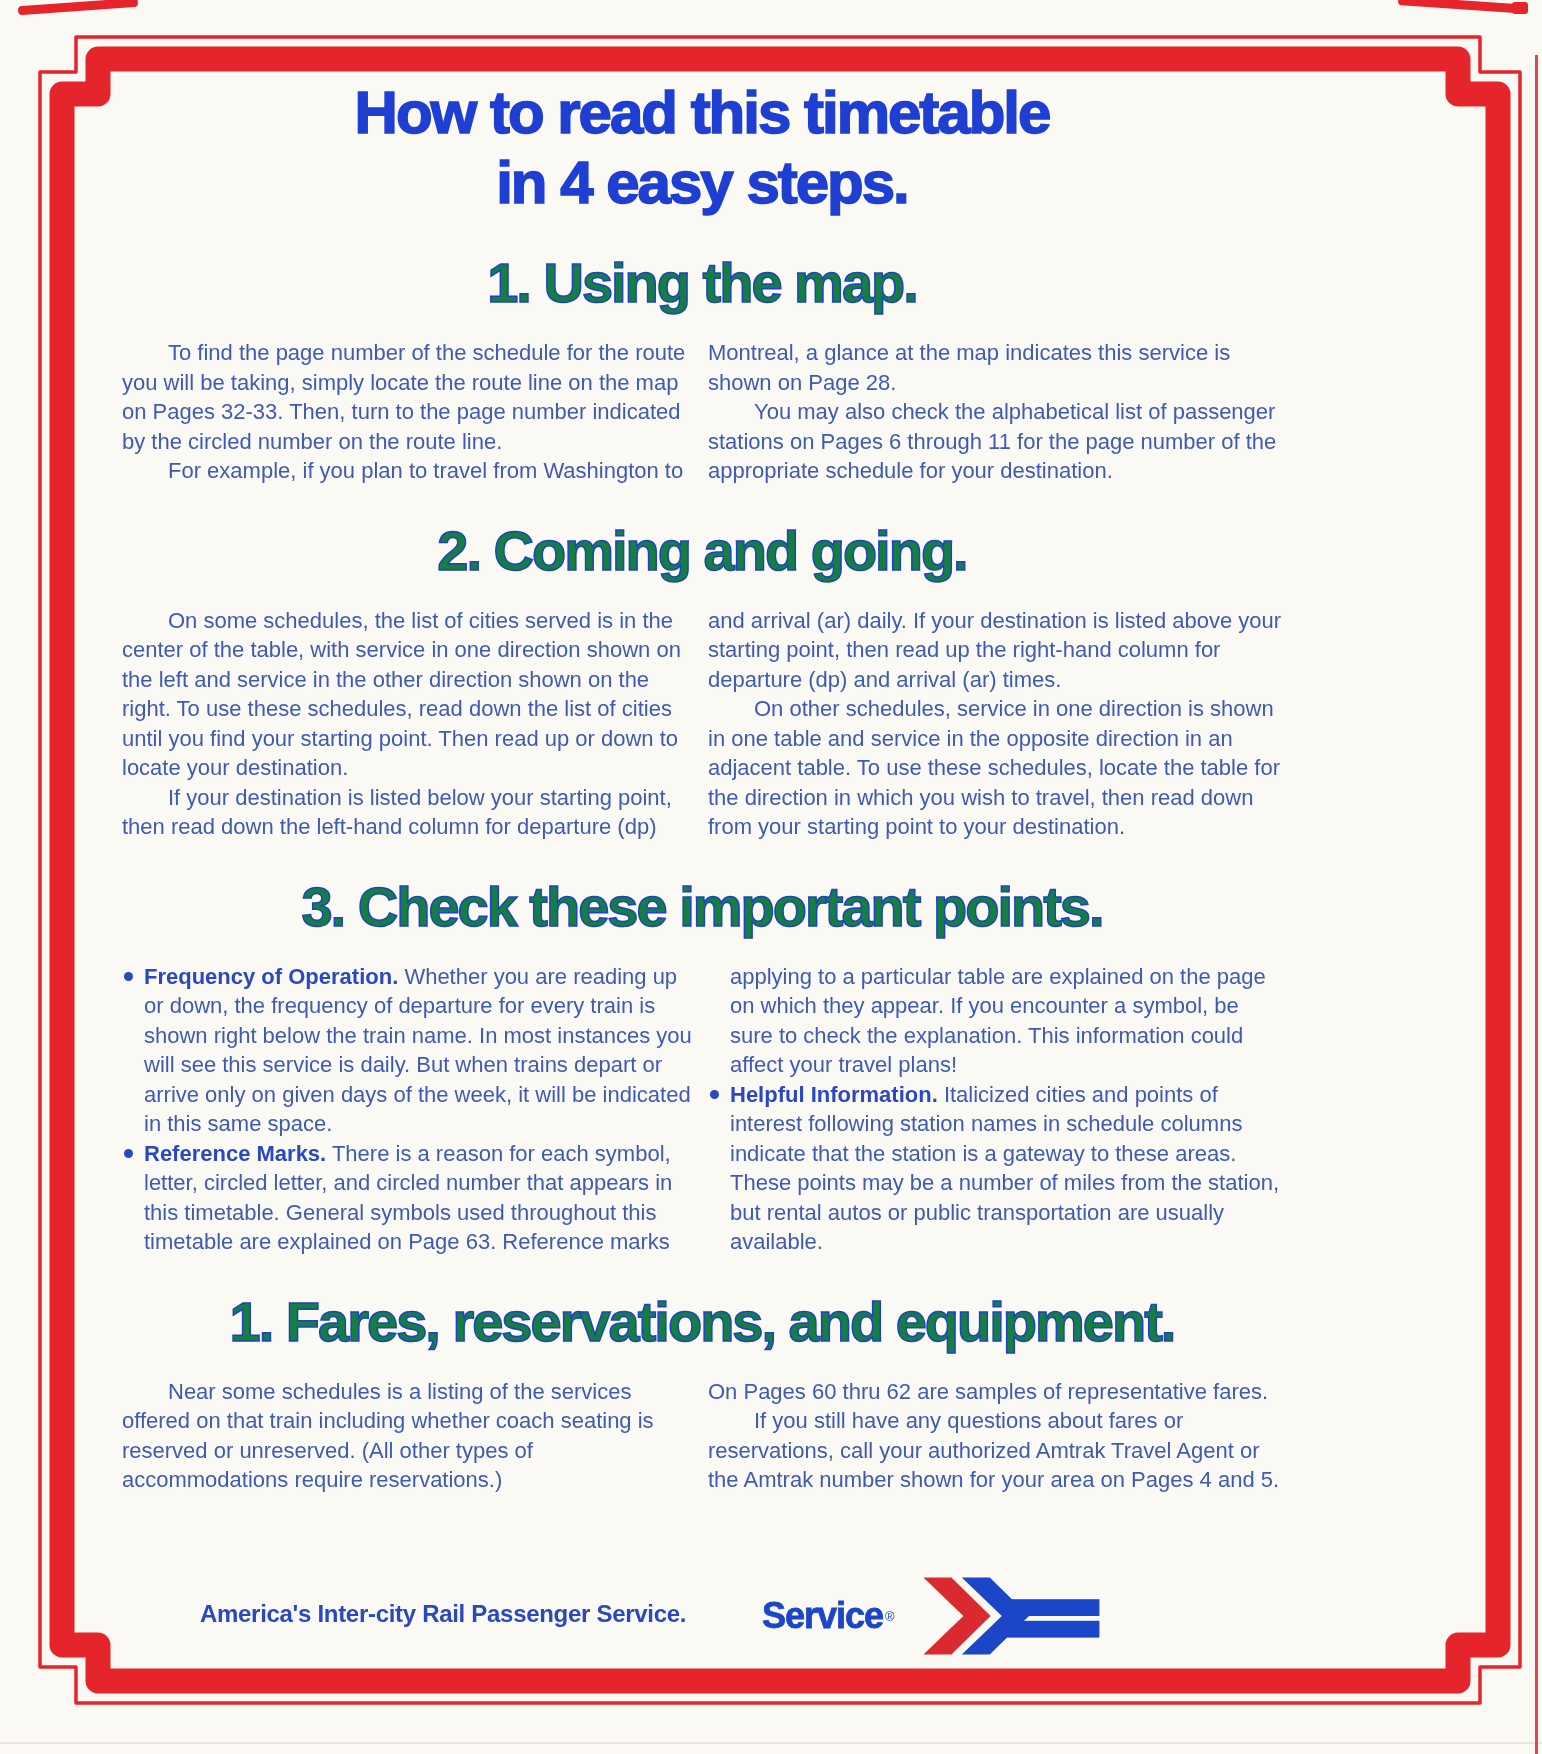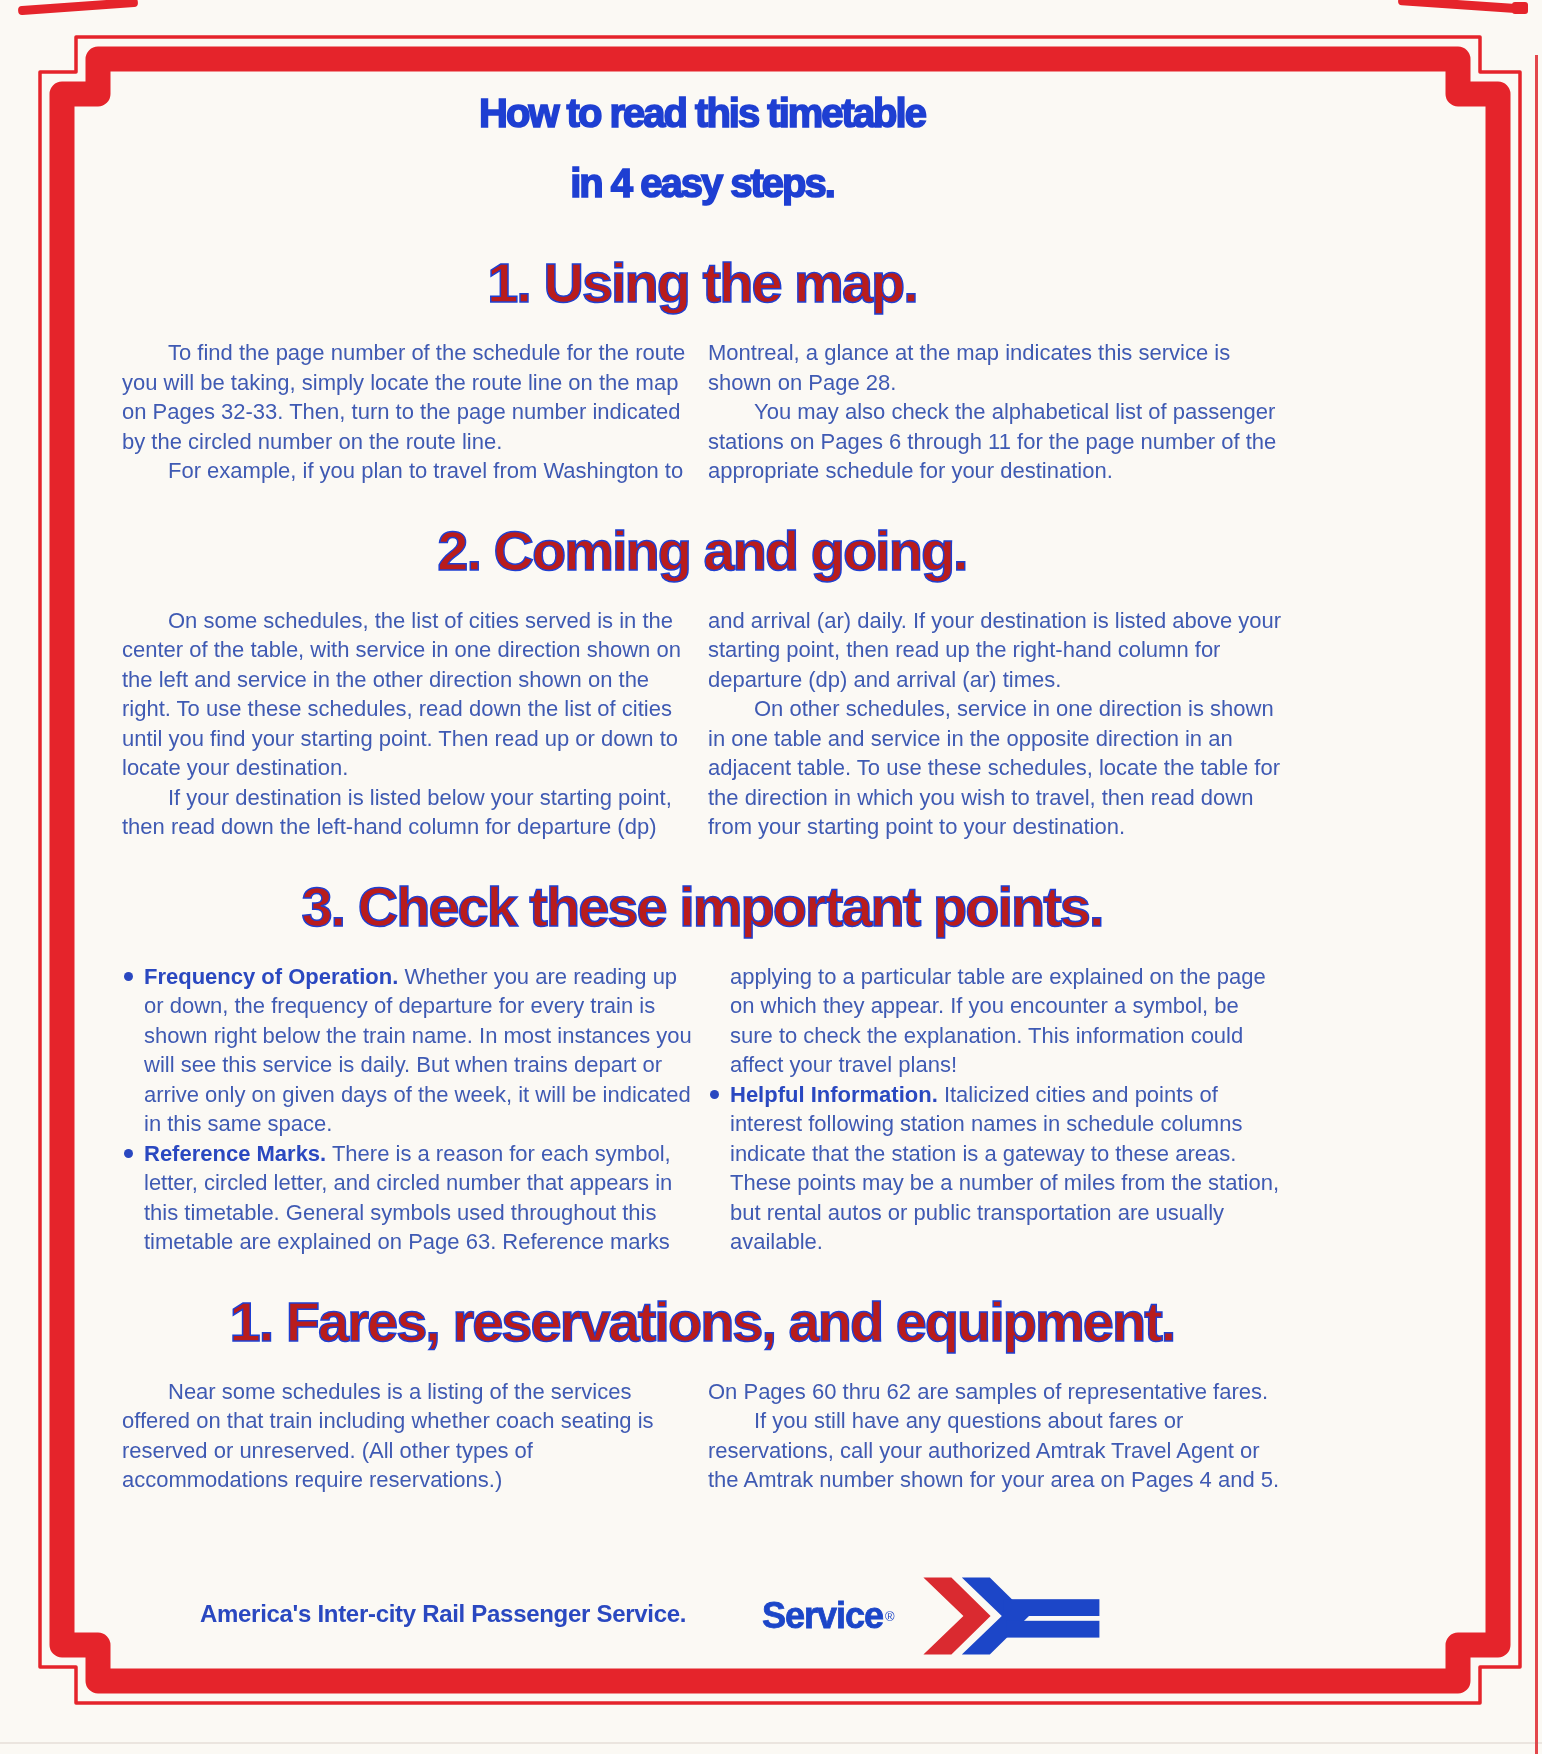--- a/index.html
+++ b/index.html
@@ -19,25 +19,25 @@
   .edge-streak.left{left:18px;top:2px;width:120px;height:9px;transform:rotate(-4deg);}
   .edge-streak.right{left:1398px;top:0px;width:118px;height:9px;transform:rotate(4deg);}
   .edge-blob{position:absolute;left:1512px;top:2px;width:16px;height:12px;background:#e5242b;border-radius:3px;}
   .edge-line-right{position:absolute;left:1535px;top:55px;width:3px;height:1699px;background:rgba(222,40,46,.85);}
   .bottom-crease{position:absolute;left:0;top:1742px;width:1542px;height:2px;background:rgba(140,110,100,.14);}
 
   
   .content{position:absolute;left:122px;top:78px;width:1160px;color:#3f5ab3;}
   .page-title{
     text-align:center;color:#1e3fd2;font-weight:700;
-    font-size:40px;line-height:70px;letter-spacing:-2px;
+    font-size:60px;line-height:70px;letter-spacing:-2px;
     -webkit-text-stroke:1.6px #1e3fd2;margin:0 0 6px 0;
   }
   .section-heading{
-    text-align:center;color:#b91c1c;font-weight:700;
+    text-align:center;color:#15803d;font-weight:700;
     font-size:56px;line-height:62px;letter-spacing:-2px;
     -webkit-text-stroke:1.5px #1e3fd2;margin:34px 0 24px 0;
   }
   .cols{display:grid;grid-template-columns:1fr 1fr;column-gap:44px;gap:12px;}
   .col{font-size:22px;line-height:29.5px;}
   .para{margin:0;}
   .para.indent{text-indent:46px;}
   .para.hang{padding-left:22px;position:relative;}
   .dot{position:absolute;left:2px;top:10px;width:9px;height:9px;border-radius:50%;background:#2a48c0;}
   .bd{font-weight:700;color:#2a48c0;}

